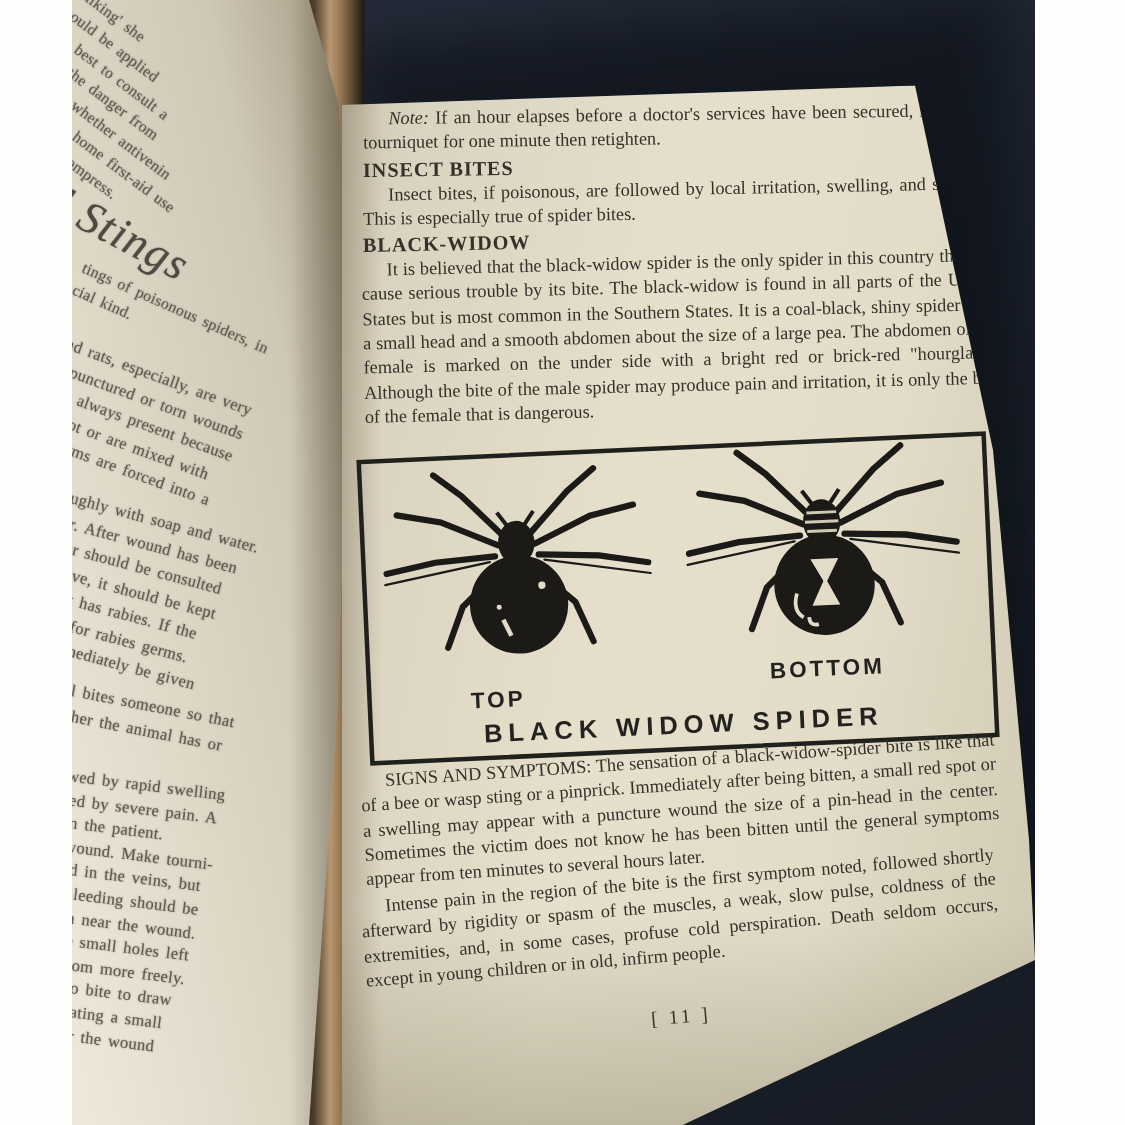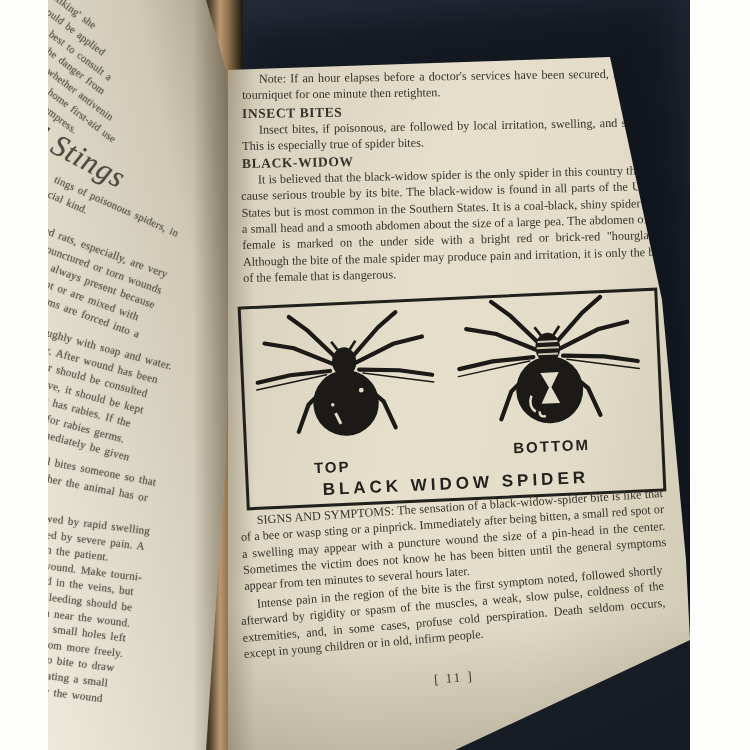--- a/index.html
+++ b/index.html
@@ -40,21 +40,21 @@
          clip-path:polygon(6px 25px,388px 12px,440px 255px,464px 515px,468px 595px,233px 705px,6px 705px);
          background:
            linear-gradient(to right, rgba(84,68,44,.35) 0%, rgba(84,68,44,0) 7%),
            linear-gradient(to bottom, rgba(0,0,0,0) 80%, rgba(96,86,62,.28) 100%),
            linear-gradient(100deg,#c9c2ae 0%, #dad3bf 10%, #e5dfcb 42%, #e2dcc8 70%, #cfc8b2 100%);}
   .rp-content{position:absolute;left:20px;top:26px;width:424px;color:var(--ink);}
   .para{font-size:12.2px;line-height:1.34;text-align:justify;text-indent:17px;
         transform-origin:0 50%;}
   .heading{font-size:13.5px;font-weight:700;letter-spacing:.6px;margin-top:2px;
         transform-origin:0 50%;}
-  .note-label, .caps-lead{}
+  .note-label, .caps-lead{font-style:italic;}
   .caps-lead{font-style:normal;}
   
   .fig-box{position:relative;margin:10px 0 12px 0;width:414px;height:198px;
         border:3px solid #20201c;transform:rotate(-2.6deg);transform-origin:50% 50%;}
   .spider{position:absolute;}
   .fig-label{position:absolute;font-family:"Liberation Sans",sans-serif;font-weight:700;
         font-size:15px;letter-spacing:2px;color:#23221e;}
   .fig-caption{position:absolute;left:0;right:0;bottom:4px;text-align:center;
         font-family:"Liberation Sans",sans-serif;font-weight:700;font-size:17px;
         letter-spacing:4px;color:#23221e;}

